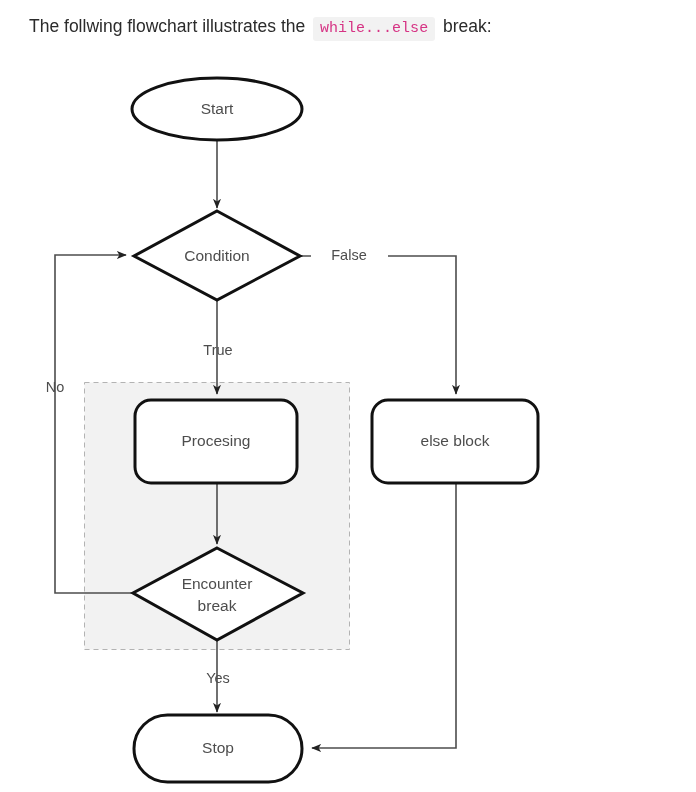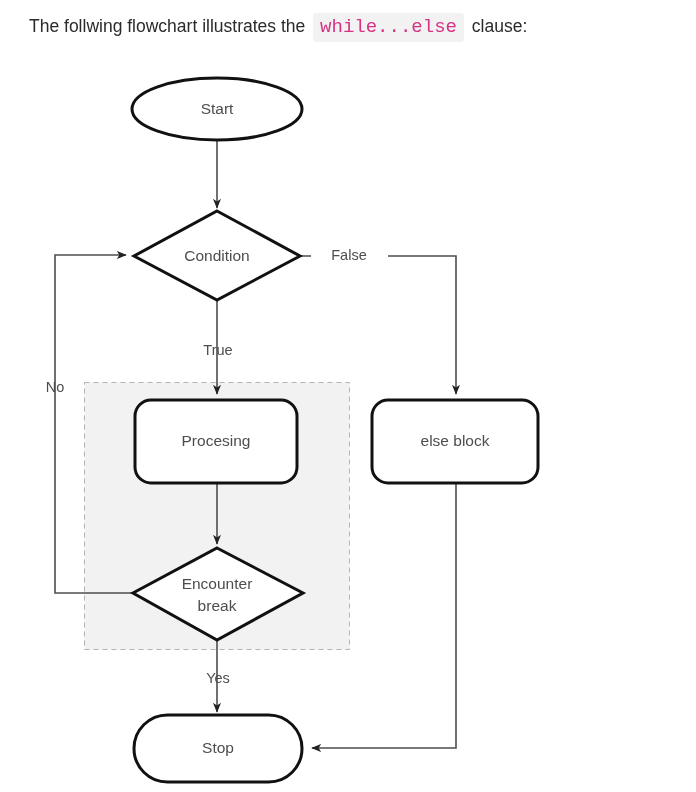--- a/index.html
+++ b/index.html
@@ -21,21 +21,21 @@
     position: absolute;
     left: 29px;
     top: 12px;
     font-size: 17.5px;
     line-height: 28px;
     color: #2b2b2b;
     white-space: nowrap;
   }
   #header-line .code-chip {
     font-family: "Liberation Mono", "DejaVu Sans Mono", monospace;
-    font-size: 19px;
+    font-size: 15px;
     color: #d63384;
     background: #f2f2f2;
     border-radius: 3px;
     padding: 3px 7px 4px 7px;
     margin: 0 3px;
     letter-spacing: 0px;
   }
 
   
   #flowchart {
@@ -66,21 +66,21 @@
     text-anchor: middle;
     dominant-baseline: middle;
   }
 </style>
 </head>
 <body>
 
 <div id="header-line">
   <span>The follwing flowchart illustrates the</span>
   <span class="code-chip">while...else</span>
-  <span>clause:</span>
+  <span>break:</span>
 </div>
 
 <div id="flowchart">
   <svg id="flow-svg" width="696" height="736" viewBox="0 0 696 736">
     <defs>
       <marker id="arrowThin" markerWidth="12" markerHeight="12" refX="9.2" refY="4" orient="auto" markerUnits="userSpaceOnUse">
         <path d="M0,0 L10,4 L0,8 L2.6,4 Z" fill="#222222"></path>
       </marker>
       <marker id="arrowThinLeft" markerWidth="12" markerHeight="12" refX="9.2" refY="4" orient="auto" markerUnits="userSpaceOnUse">
         <path d="M0,0 L10,4 L0,8 L2.6,4 Z" fill="#222222"></path>

